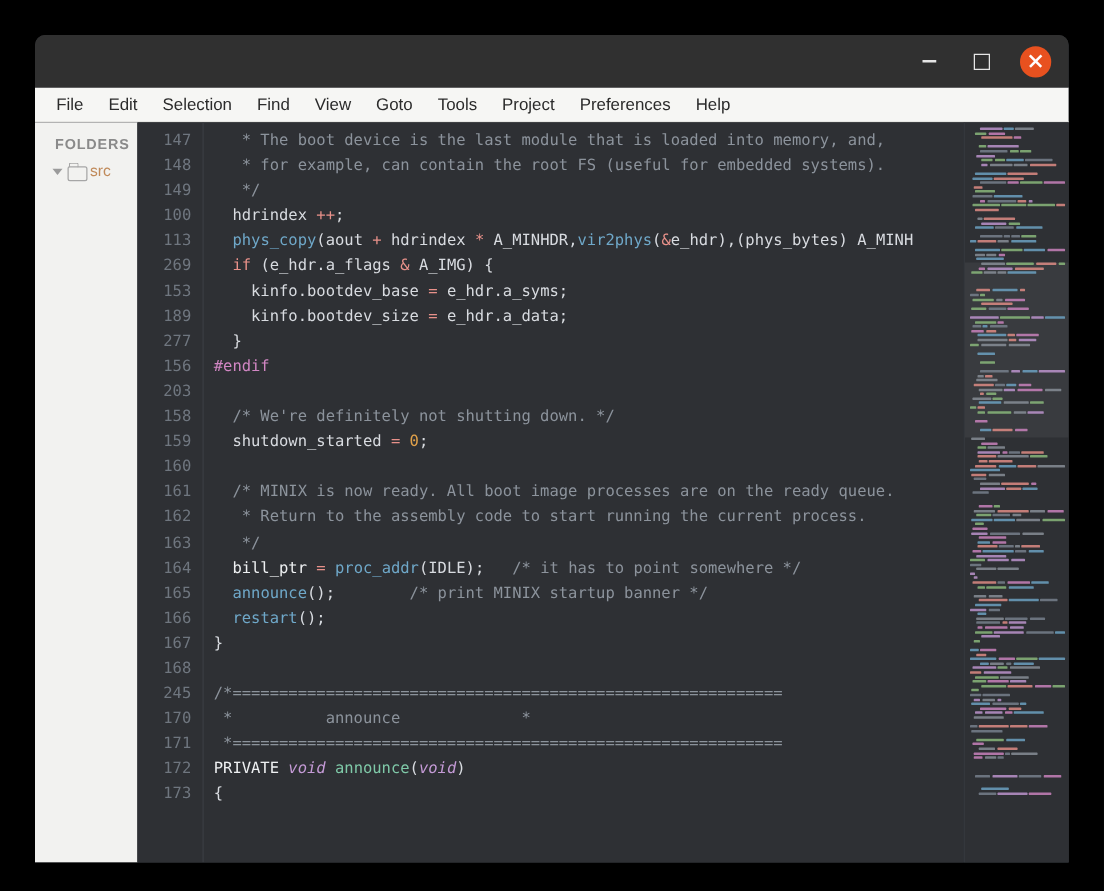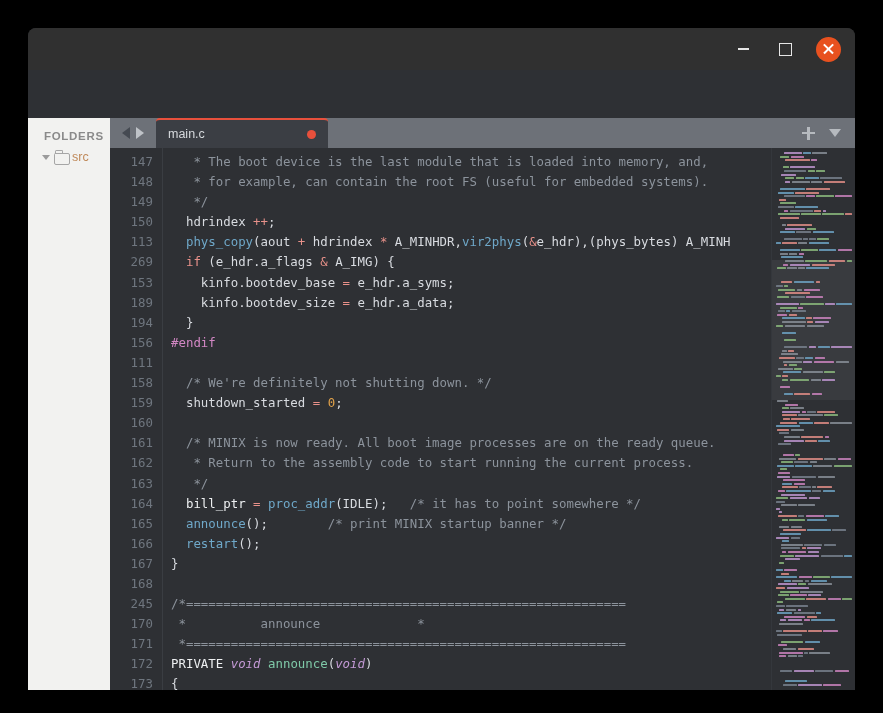--- a/index.html
+++ b/index.html
@@ -82,21 +82,20 @@
     cursor: default;
     white-space: nowrap;
   }
 
   
   .body {
     flex: 1 1 auto;
     display: flex;
     min-height: 0;
     background: #2e3034;
-    margin-top: 48px;
   }
   
   .sidebar {
     width: 82px;
     background: #f2f2f0;
     flex: 0 0 auto;
     padding-top: 8px;
     overflow: hidden;
   }
   .sb-header {
@@ -336,63 +335,61 @@
 <div class="window">
 
   <div class="titlebar">
     <div class="win-ctrls">
       <div class="wc wc-min"></div>
       <div class="wc wc-max"></div>
       <div class="wc-close"></div>
     </div>
   </div>
 
+  <div class="menubar">
+    <div class="menu-item">File</div>
+    <div class="menu-item">Edit</div>
+    <div class="menu-item">Selection</div>
+    <div class="menu-item">Find</div>
+    <div class="menu-item">View</div>
+    <div class="menu-item">Goto</div>
+    <div class="menu-item">Tools</div>
+    <div class="menu-item">Project</div>
+    <div class="menu-item">Preferences</div>
+    <div class="menu-item">Help</div>
+  </div>
 
   <div class="body">
 
     <div class="sidebar">
       <div class="sb-header">FOLDERS</div>
       <div class="sb-row">
         <span class="sb-tri"></span>
         <span class="sb-folder"></span>
         <span class="sb-label">src</span>
       </div>
     </div>
 
     <div class="editor-col">
 
-      <div class="tabstrip">
-        <div class="tab-navs">
-          <span class="tri-l"></span>
-          <span class="tri-r"></span>
-        </div>
-        <div class="tab">
-          <span class="tab-label">main.c</span>
-          <span class="tab-dirty"></span>
-        </div>
-        <div class="tab-right">
-          <span class="plus-icon"></span>
-          <span class="caret-icon"></span>
-        </div>
-      </div>
 
       <div class="code-area">
 
         <div class="gutter">
           <div class="ln">147</div>
           <div class="ln">148</div>
           <div class="ln">149</div>
-          <div class="ln">150</div>
+          <div class="ln">100</div>
           <div class="ln">113</div>
           <div class="ln">269</div>
           <div class="ln">153</div>
           <div class="ln">189</div>
-          <div class="ln">194</div>
+          <div class="ln">277</div>
           <div class="ln">156</div>
-          <div class="ln">111</div>
+          <div class="ln">203</div>
           <div class="ln">158</div>
           <div class="ln">159</div>
           <div class="ln">160</div>
           <div class="ln">161</div>
           <div class="ln">162</div>
           <div class="ln">163</div>
           <div class="ln">164</div>
           <div class="ln">165</div>
           <div class="ln">166</div>
           <div class="ln">167</div>

